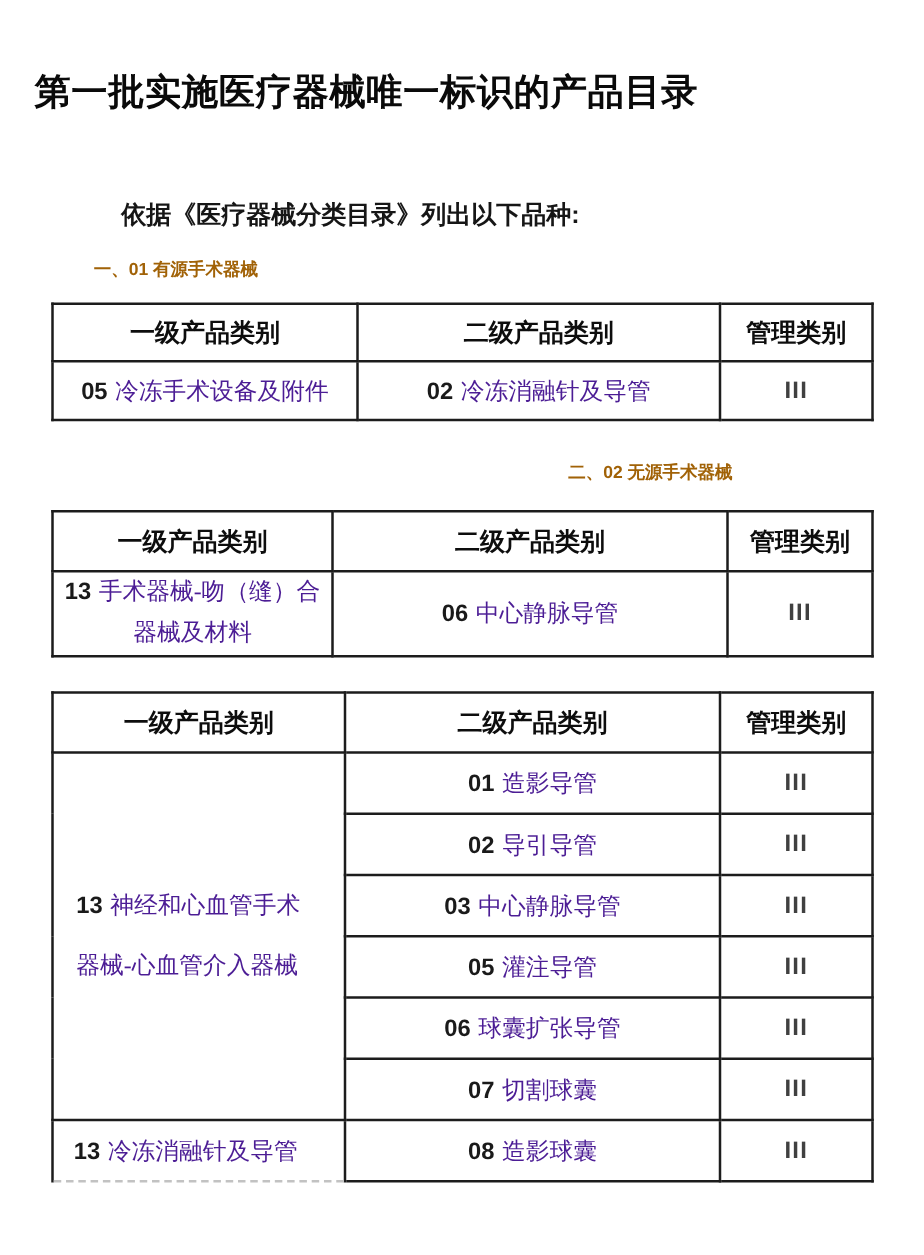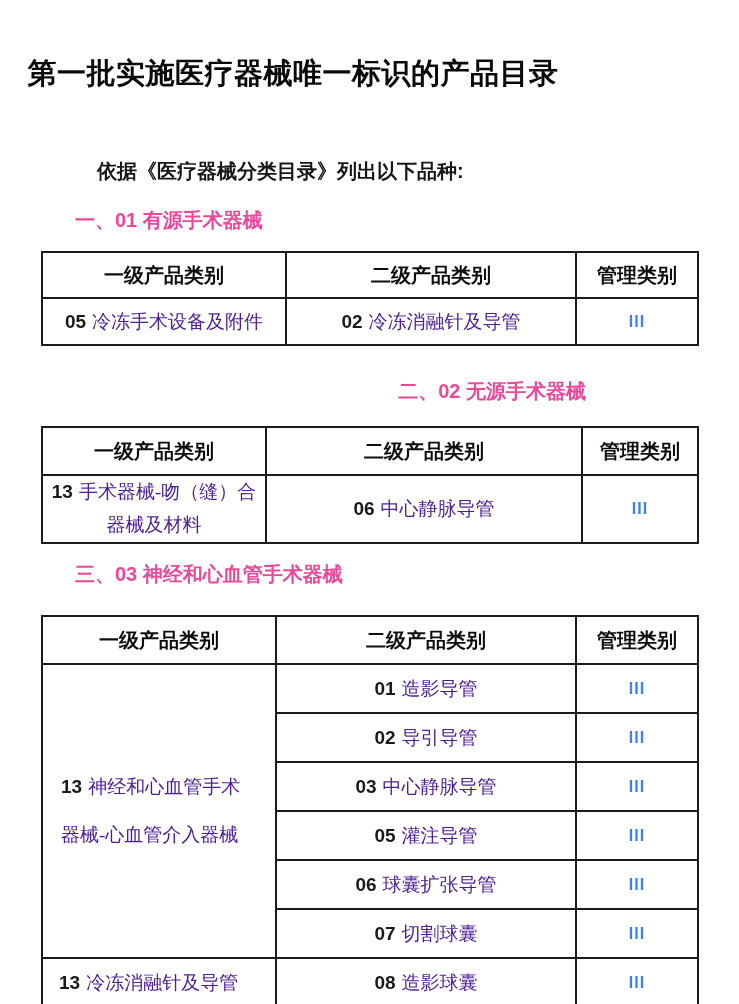--- a/index.html
+++ b/index.html
@@ -30,23 +30,23 @@
     font-family: "Liberation Sans", sans-serif;
   }
   .intro {
     margin: 64px 0 0 97px;
     font-size: 20px;
     font-weight: 700;
     color: #161616;
   }
   .section-heading {
     margin: 22px 0 0 75px;
-    font-size: 20px;
-    font-weight: 700;
-    color: #ec4899;
+    font-size: 14px;
+    font-weight: 700;
+    color: #a16207;
   }
   .section-heading.h2 { margin-top: 32px; text-align: right; }
   .section-heading.h3 { margin-top: 17px; }
 
   table.cat-table {
     border-collapse: collapse;
     table-layout: fixed;
     width: 656px;
     margin: 17px 0 0 41px;
     padding-left: 36px;
@@ -84,22 +84,22 @@
   .cjk {
     font-family: "Liberation Serif", serif;
     font-weight: 400;
     font-size: 19px;
     color: #4c1d95;
     white-space: pre-line;
   }
   .mclass {
     font-family: "Liberation Sans", sans-serif;
     font-weight: 600;
-    font-size: 16px;
-    color: #3b82f6;
+    font-size: 19px;
+    color: #404040;
     letter-spacing: 1px;
     margin-top: 32px;
   }
   td.merged-cell {
     text-align: left;
     padding-left: 18px;
     line-height: 47px;
   }
   td.left-cell {
     text-align: left;
@@ -168,21 +168,20 @@
       <td>
         <span class="num">06</span><span class="cjk">中心静脉导管</span>
       </td>
       <td>
         <span class="mclass">III</span>
       </td>
     </tr>
   </tbody>
     </table>
 
-  <h2 class="section-heading h3">三、03 神经和心血管手术器械</h2>
 
   <table class="cat-table t3">
     <colgroup>
         <col style="width:234px">
         <col style="width:300px">
         <col style="width:122px">
       </colgroup>
     <tbody>
         <tr class="head-row">
       <th>一级产品类别</th>

